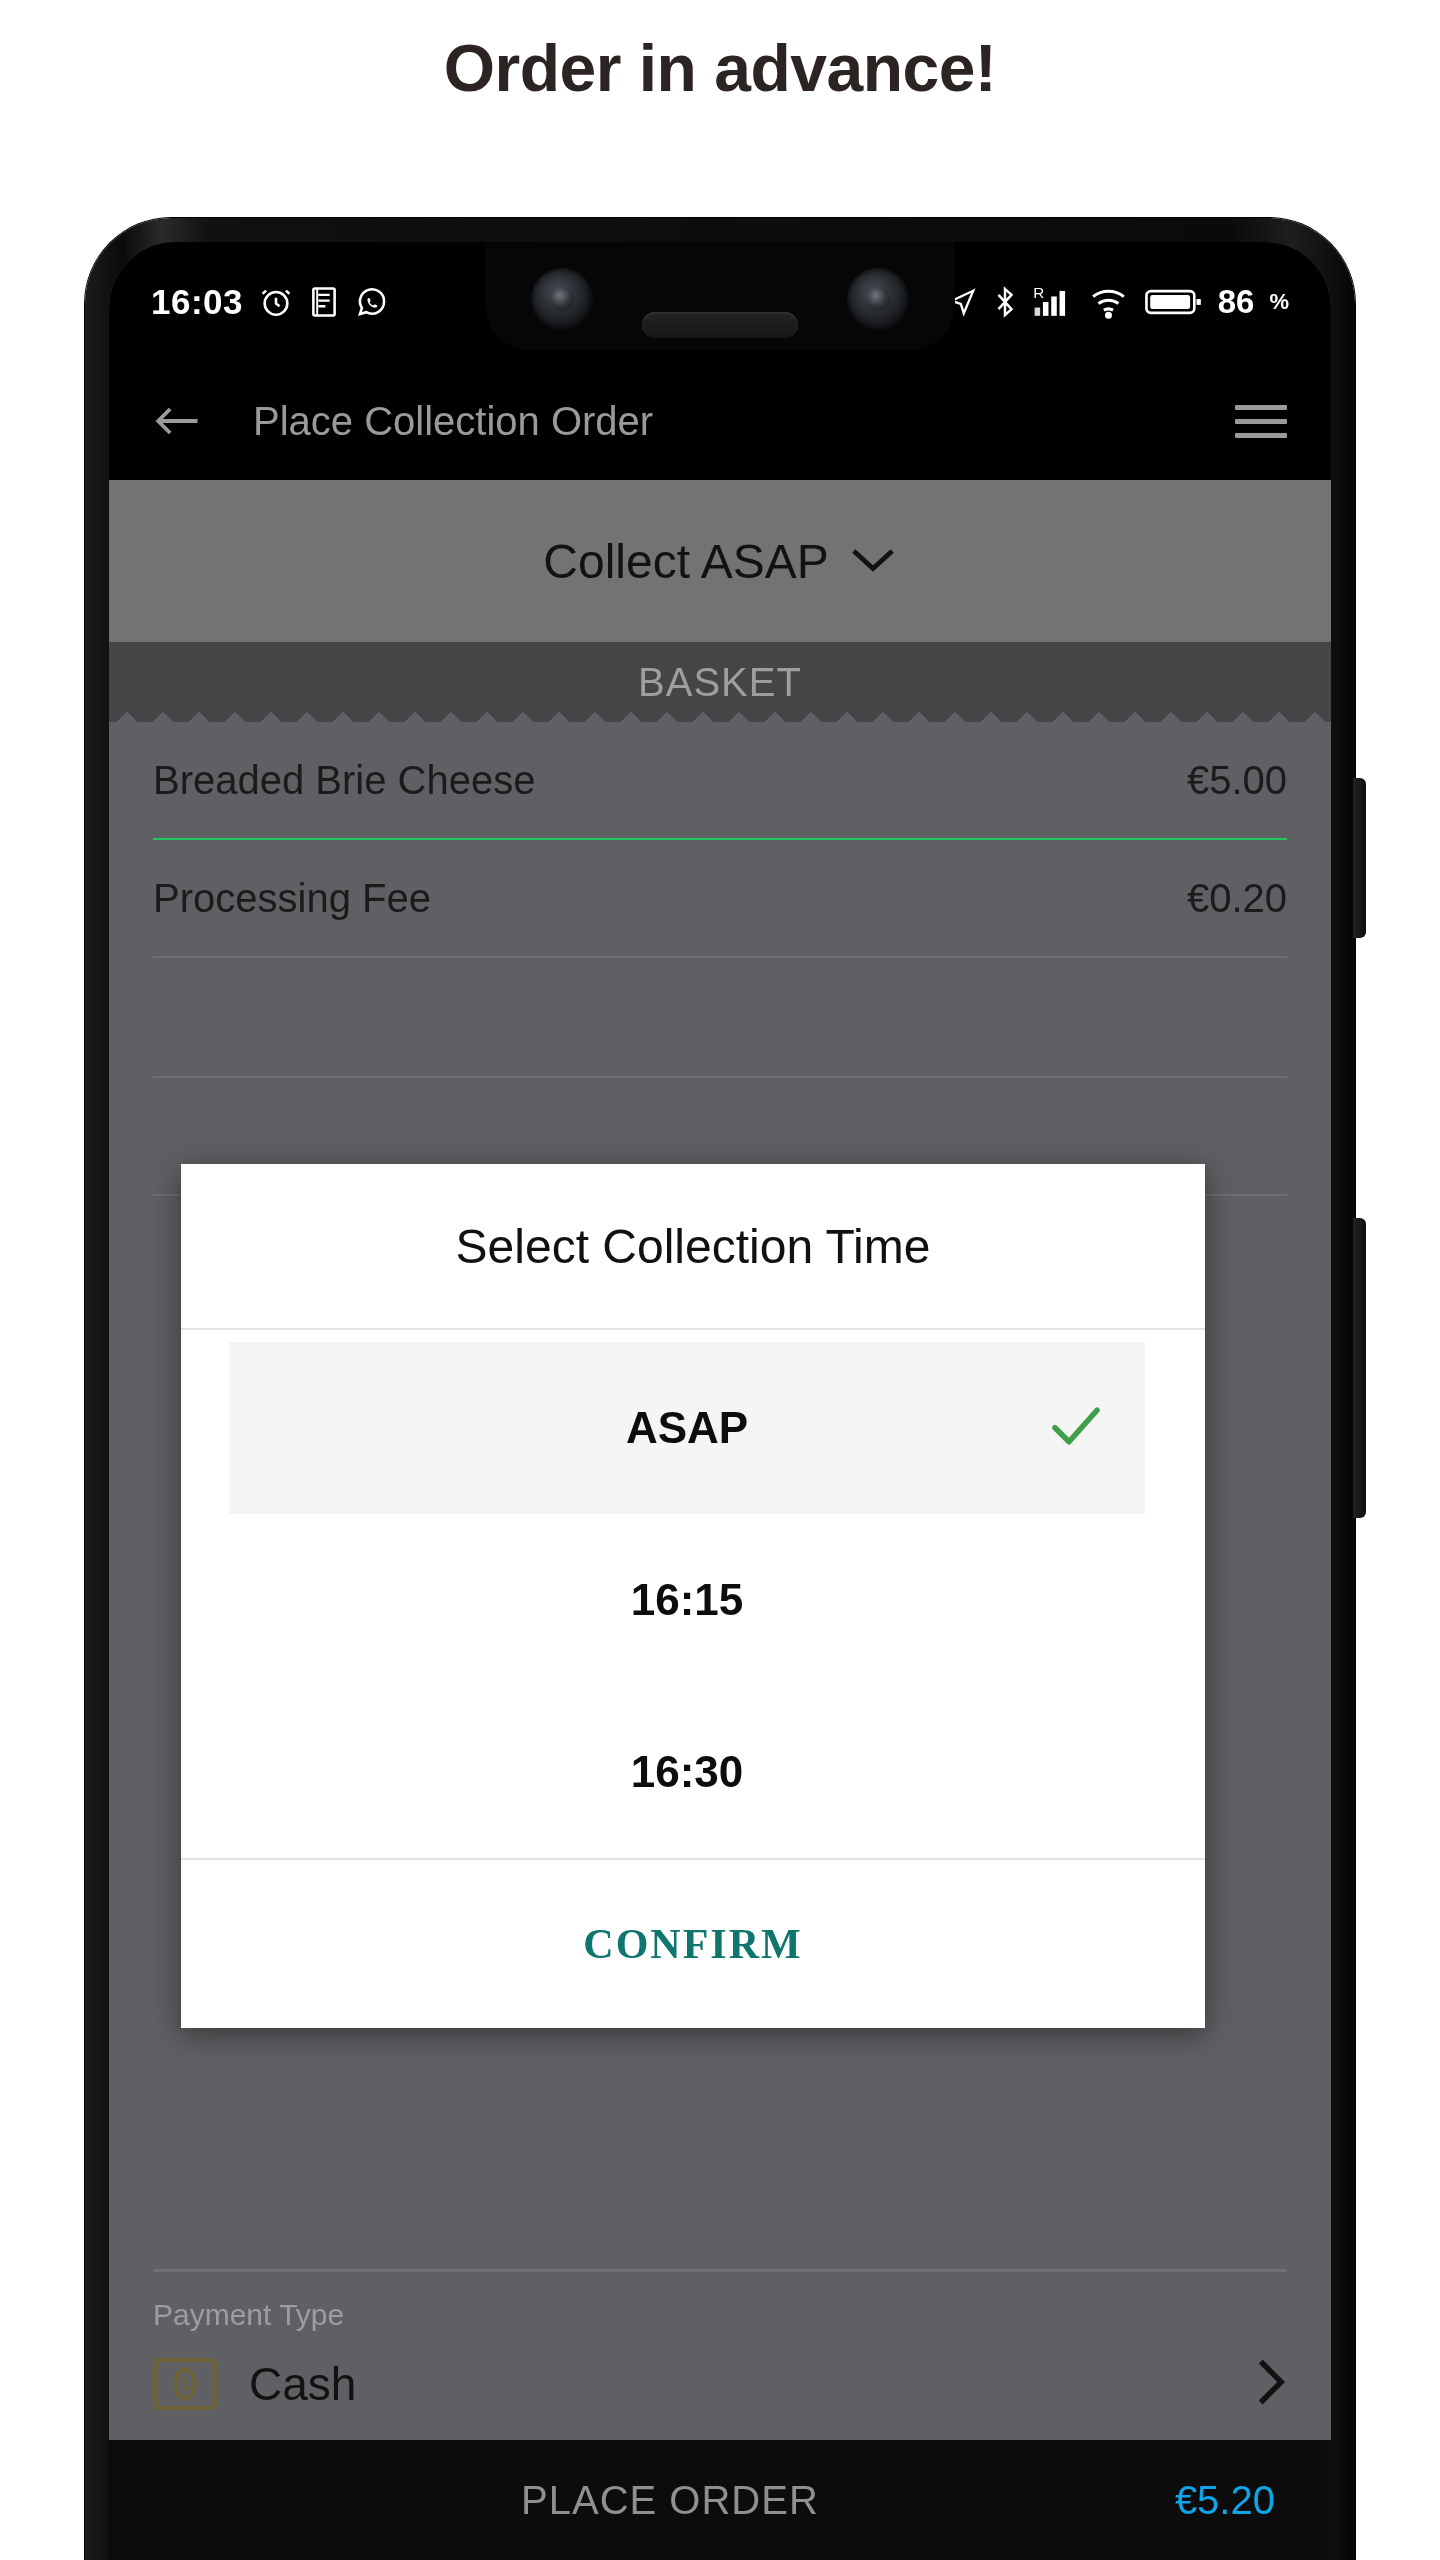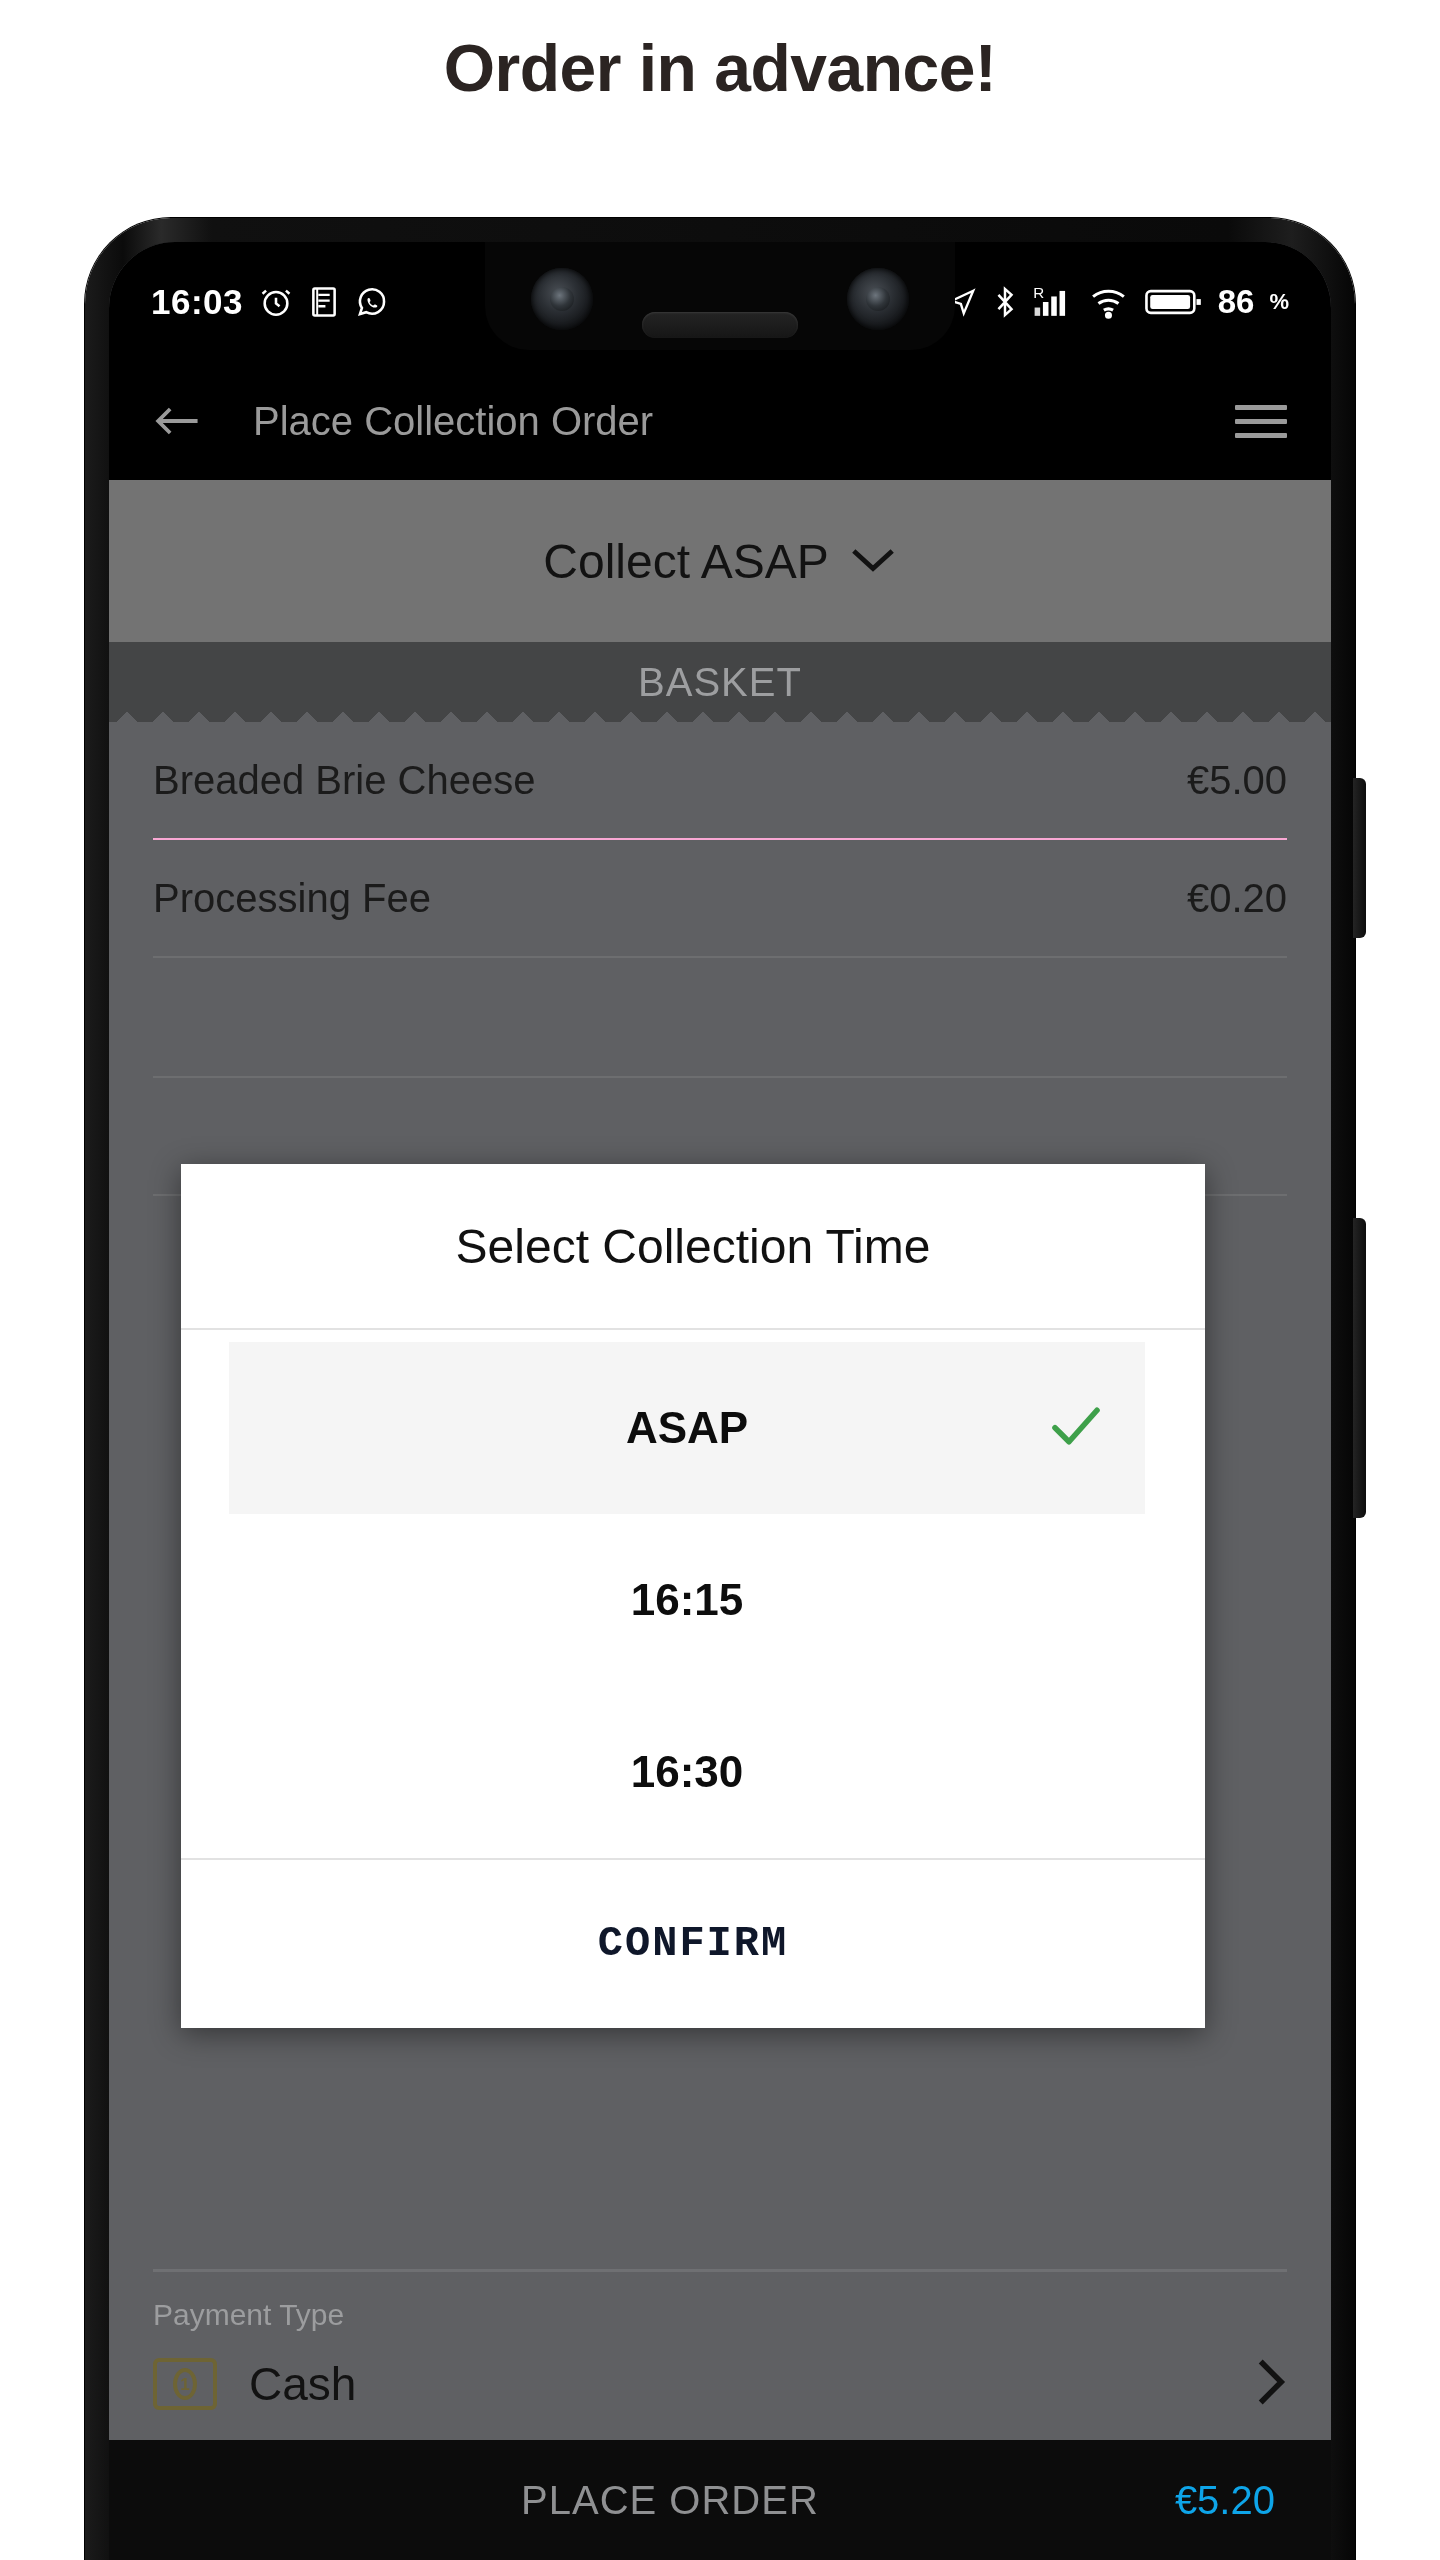--- a/index.html
+++ b/index.html
@@ -110,21 +110,21 @@
     position:absolute; bottom:-1px; left:0; width:100%; height:16px;
     background:
       linear-gradient(45deg, #5f6063 25%, transparent 25%) -18px 0/36px 18px,
       linear-gradient(-45deg,#5f6063 25%, transparent 25%) -18px 0/36px 18px;
   }
 
   
   .basket-list{ background:#5f6063; padding:0 44px; }
   .bk-row{
     display:flex; align-items:center; height:118px;
-    border-bottom:2px solid #f9a8d4;
+    border-bottom:2px solid #22c55e;
   }
   .bk-row .nm{ font-size:40px; color:#1b1b1b; }
   .bk-row .pr{ margin-left:auto; font-size:40px; color:#1b1b1b; }
   .bk-row.last{ border-bottom:2px solid #6d6e70; }
   .spacer-lines{ background:#5f6063; }
   .thin-div{ height:2px; background:#6d6e70; margin:0 44px; }
 
   
   .pay-wrap{
     position:absolute; left:0; bottom:120px; width:1222px; background:#5f6063;
@@ -170,22 +170,22 @@
   .dlg-opt .txt{
     width:100%; text-align:center; font-size:44px; font-weight:bold; color:#0d0d0d;
   }
   .dlg-opt.selected{ background:#f5f5f5; }
   .check{ position:absolute; right:42px; top:50%; transform:translateY(-50%); }
   .dlg-footer{
     border-top:2px solid #e2e2e2; height:170px;
     display:flex; align-items:center; justify-content:center;
   }
   .confirm{
-    font-size:42px; font-weight:bold; letter-spacing:2px; color:#0f172a;
-    background:none; border:none; font-family:Liberation Mono, monospace; cursor:pointer;
+    font-size:42px; font-weight:bold; letter-spacing:2px; color:#0f766e;
+    background:none; border:none; font-family:Liberation Serif, serif; cursor:pointer;
   }
 </style>
 </head>
 <body>
 
 <div id="root">
 
   <div class="headline">Order in advance!</div>
 
   <div class="phone-frame">

